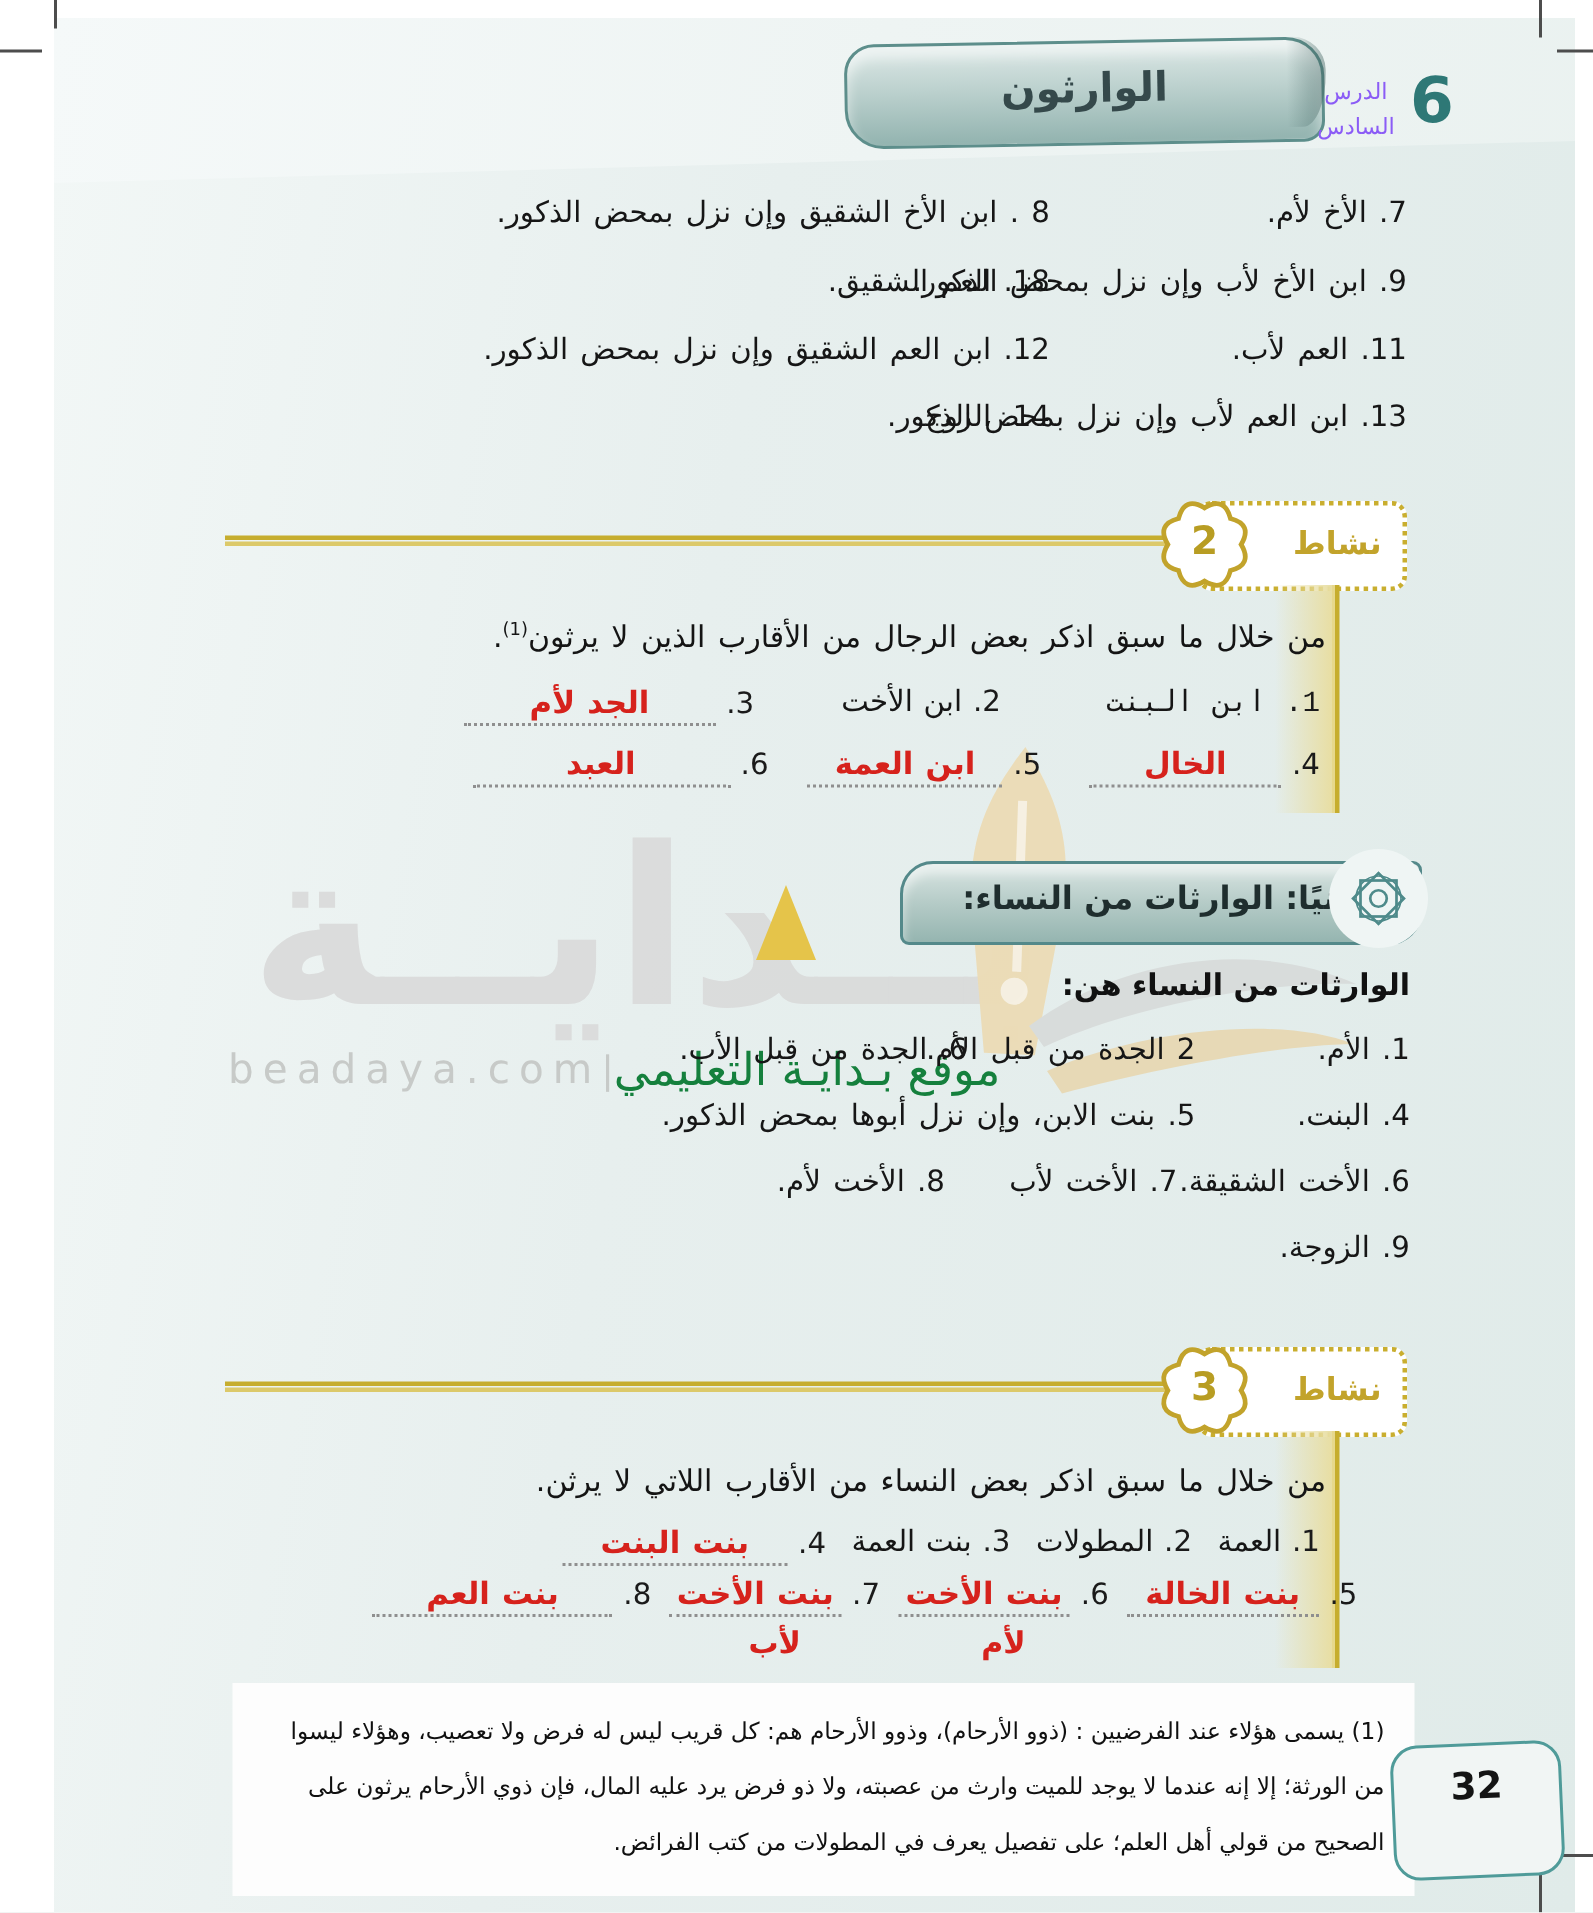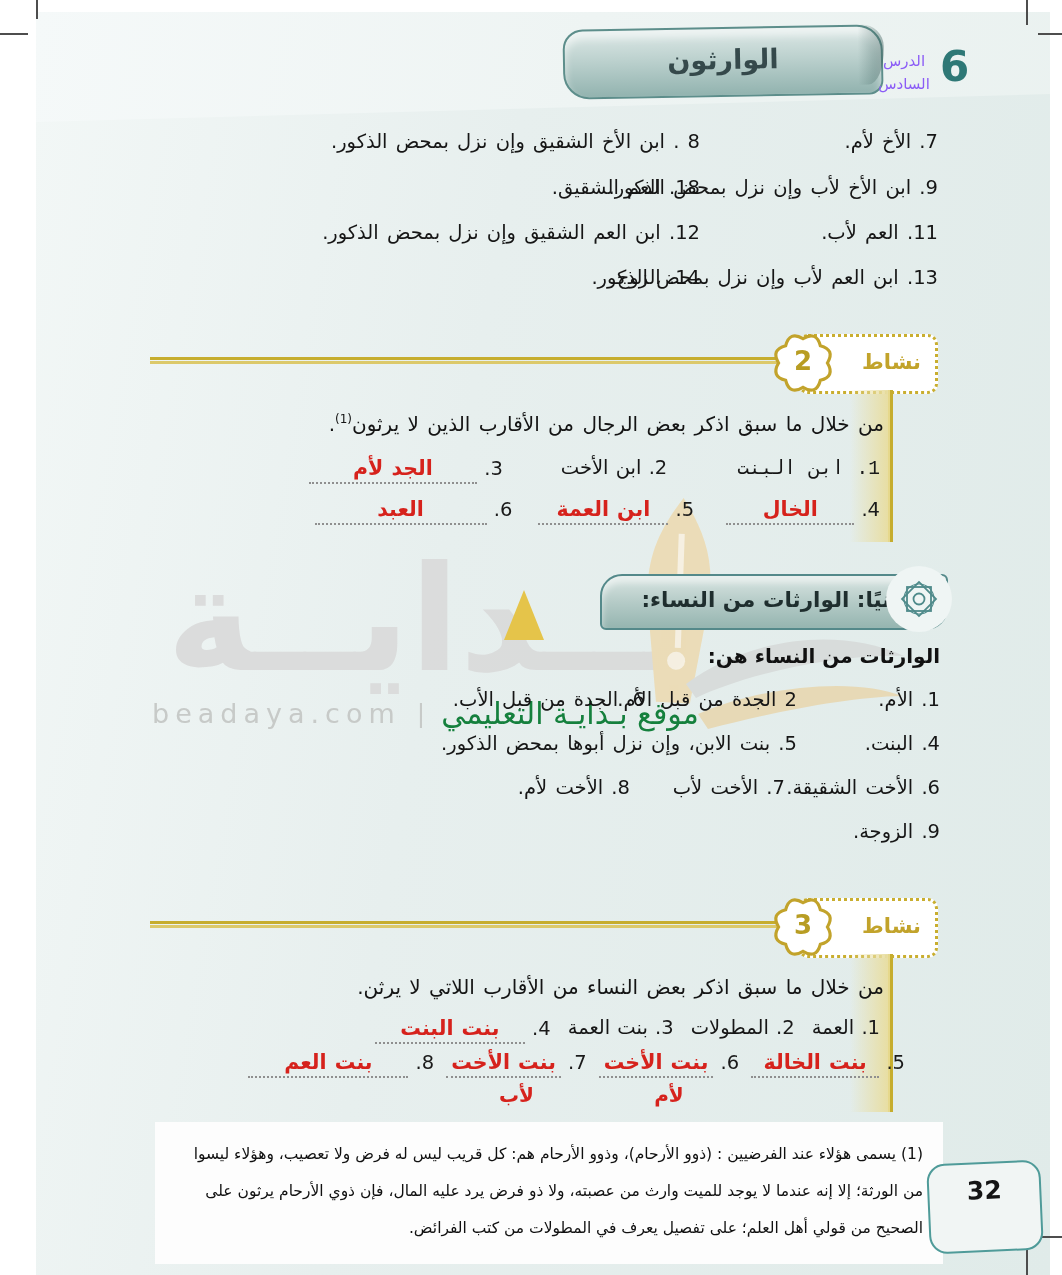--- a/index.html
+++ b/index.html
@@ -9,21 +9,21 @@
   .bg1{position:absolute;left:36px;right:12px;top:12px;bottom:0;
        background:linear-gradient(100deg,#f5f9f9,#eef4f3 45%,#e9f1ef);}
   .bg2{position:absolute;left:36px;right:12px;top:94px;bottom:0;
        background:linear-gradient(100deg,#f2f7f6,#e7efee 40%,#e0ebe9);
        clip-path:polygon(0 28px,100% 0,100% 100%,0 100%);}
   .crop{position:absolute;background:#4d4d4d;}
   
   .wm{z-index:1;}
   .wm-text{position:absolute;left:140px;top:536px;width:585px;direction:rtl;text-align:center;
            font-size:146px;font-weight:bold;color:#d9d9d9;opacity:.85;line-height:1.15;}
-  .wm-line{position:absolute;left:152px;top:696px;display:flex;align-items:center;gap:16px;color:#c7cac8;}
+  .wm-line{position:absolute;left:152px;top:696px;display:flex;align-items:center;color:#c7cac8;}
   .wm-latin{font-size:27px;letter-spacing:6px;}
   .wm-bar{font-size:25px;}
   .wm-ar{font-size:30px;color:#15803d;}
   .pen{position:absolute;left:618px;top:498px;transform:rotate(3deg);opacity:.95;}
   .swoosh{position:absolute;left:686px;top:626px;}
   .pencil-tip{position:absolute;left:498px;top:588px;}
   
   .content{position:absolute;inset:0;z-index:2;padding-left:24px;}
   
   .title-banner{position:absolute;left:563px;top:27px;width:316px;height:66px;

